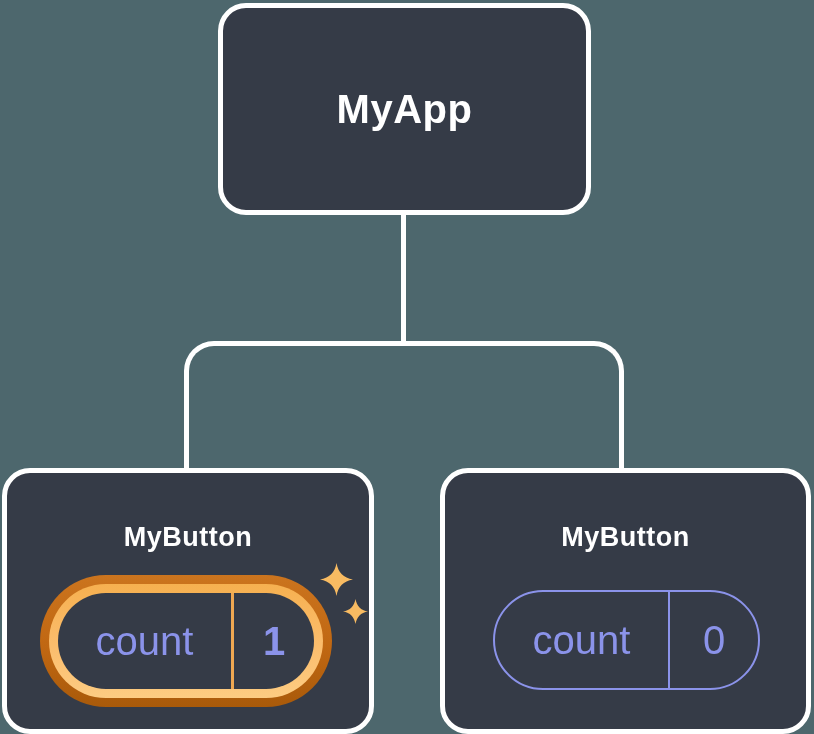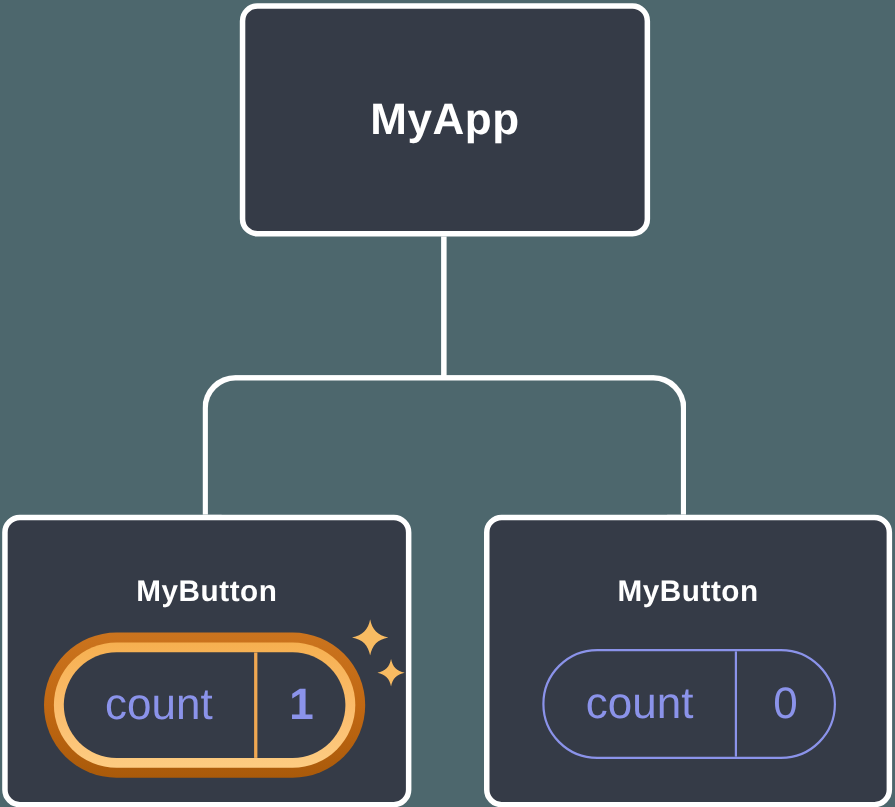--- a/index.html
+++ b/index.html
@@ -10,21 +10,21 @@
     overflow: hidden;
     position: relative;
   }
   .stage { position: absolute; inset: 0; }
 
   
   .node {
     position: absolute;
     background: #353b47;
     border: 5px solid #ffffff;
-    border-radius: 16px;
+    border-radius: 28px;
     box-sizing: border-box;
   }
   .node-root   { left: 218px; top: 3px;   width: 373px; height: 212px; }
   .node-left   { left: 2px;   top: 468px; width: 372px; height: 266px; }
   .node-right  { left: 440px; top: 468px; width: 371px; height: 266px; }
 
   .node-title {
     position: absolute;
     left: 0; width: 100%;
     text-align: center;

